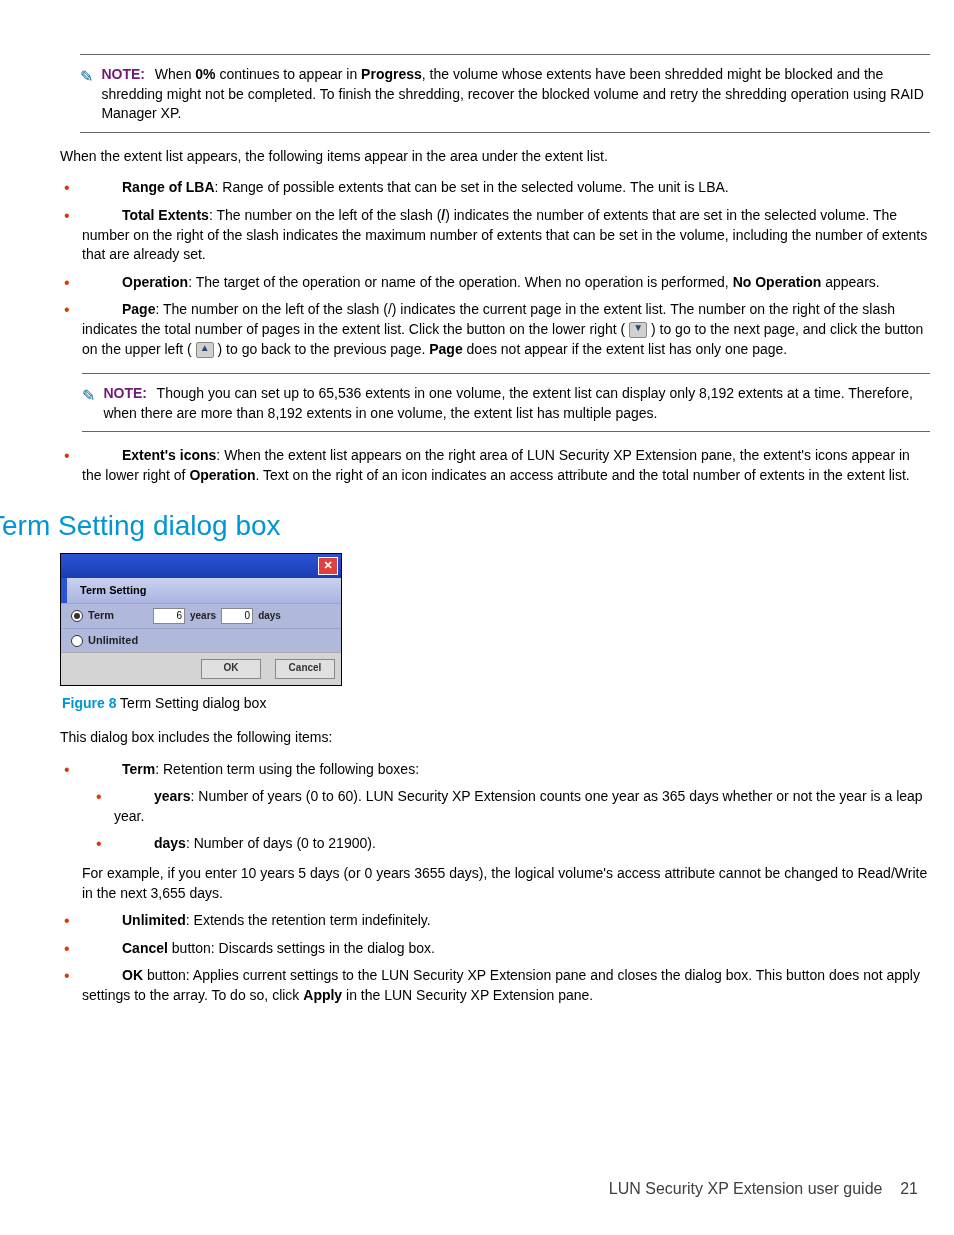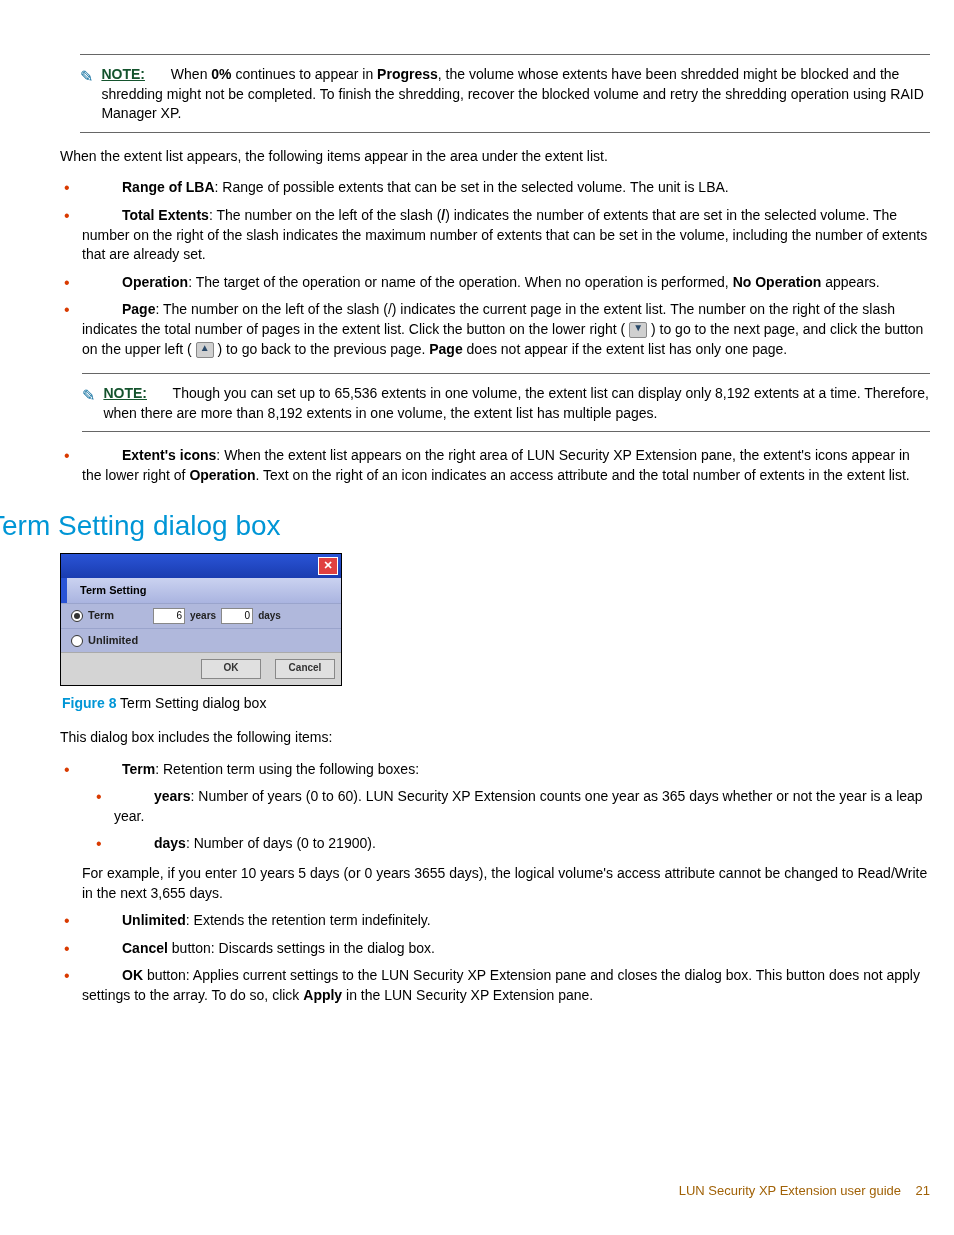--- a/index.html
+++ b/index.html
@@ -32,24 +32,23 @@
     gap: 8px;
     margin: 10px 0 8px 0;
   }
   .note-icon {
     color: #006699;
     font-size: 16px;
     margin-top: 1px;
     flex-shrink: 0;
   }
   .note-label {
-    color: #14532d;
-    font-weight: bold;
-    margin-right: 22px;
-    text-decoration: underline;
+    color: #701a75;
+    font-weight: bold;
+    margin-right: 6px;
   }
   .note-text {
     flex: 1;
   }
   .main-para {
     margin: 14px 0 12px 0;
   }
   ul.bullets {
     list-style: none;
     padding-left: 22px;
@@ -201,23 +200,23 @@
     color: #333;
     font-weight: bold;
   }
   .figure-caption {
     margin: 8px 0 12px 2px;
   }
   .figure-label { color: #0096d6; font-weight: bold; }
   .page-footer {
     position: absolute;
     bottom: 30px;
-    right: 60px;
-    font-size: 13px;
-    color: #a16207;
+    right: 72px;
+    font-size: 16px;
+    color: #404040;
   }
 </style>
 </head>
 <body>
 
 <div class="page">
 
   <div class="note-block" style="margin-left:20px;">
     <hr class="hr-line note-hr-top">
     <div class="note-content">

